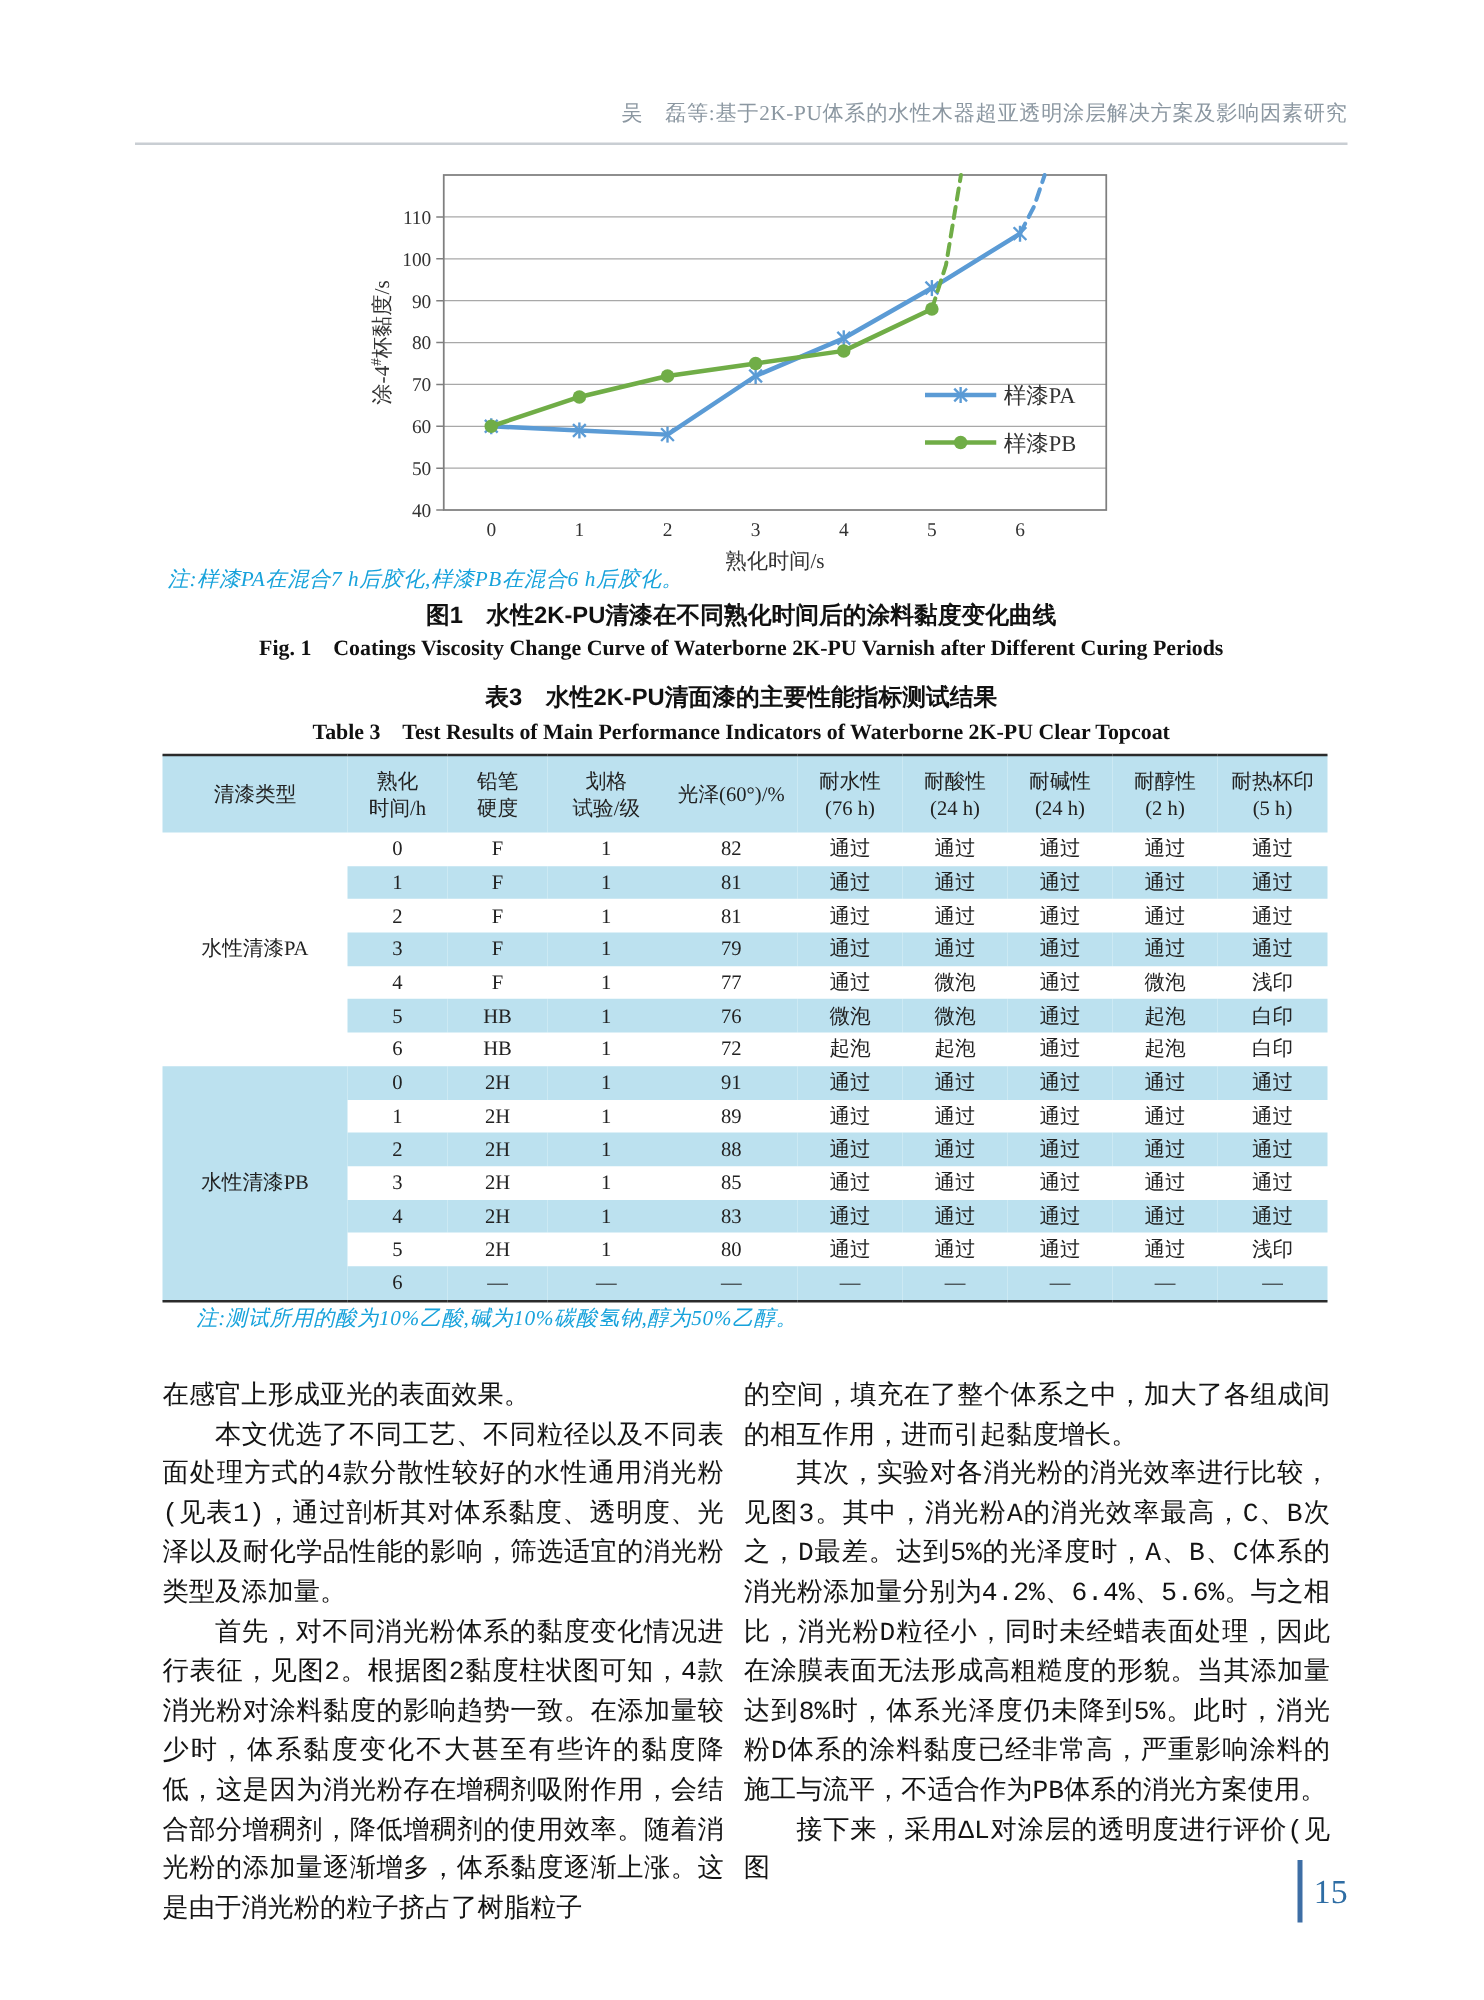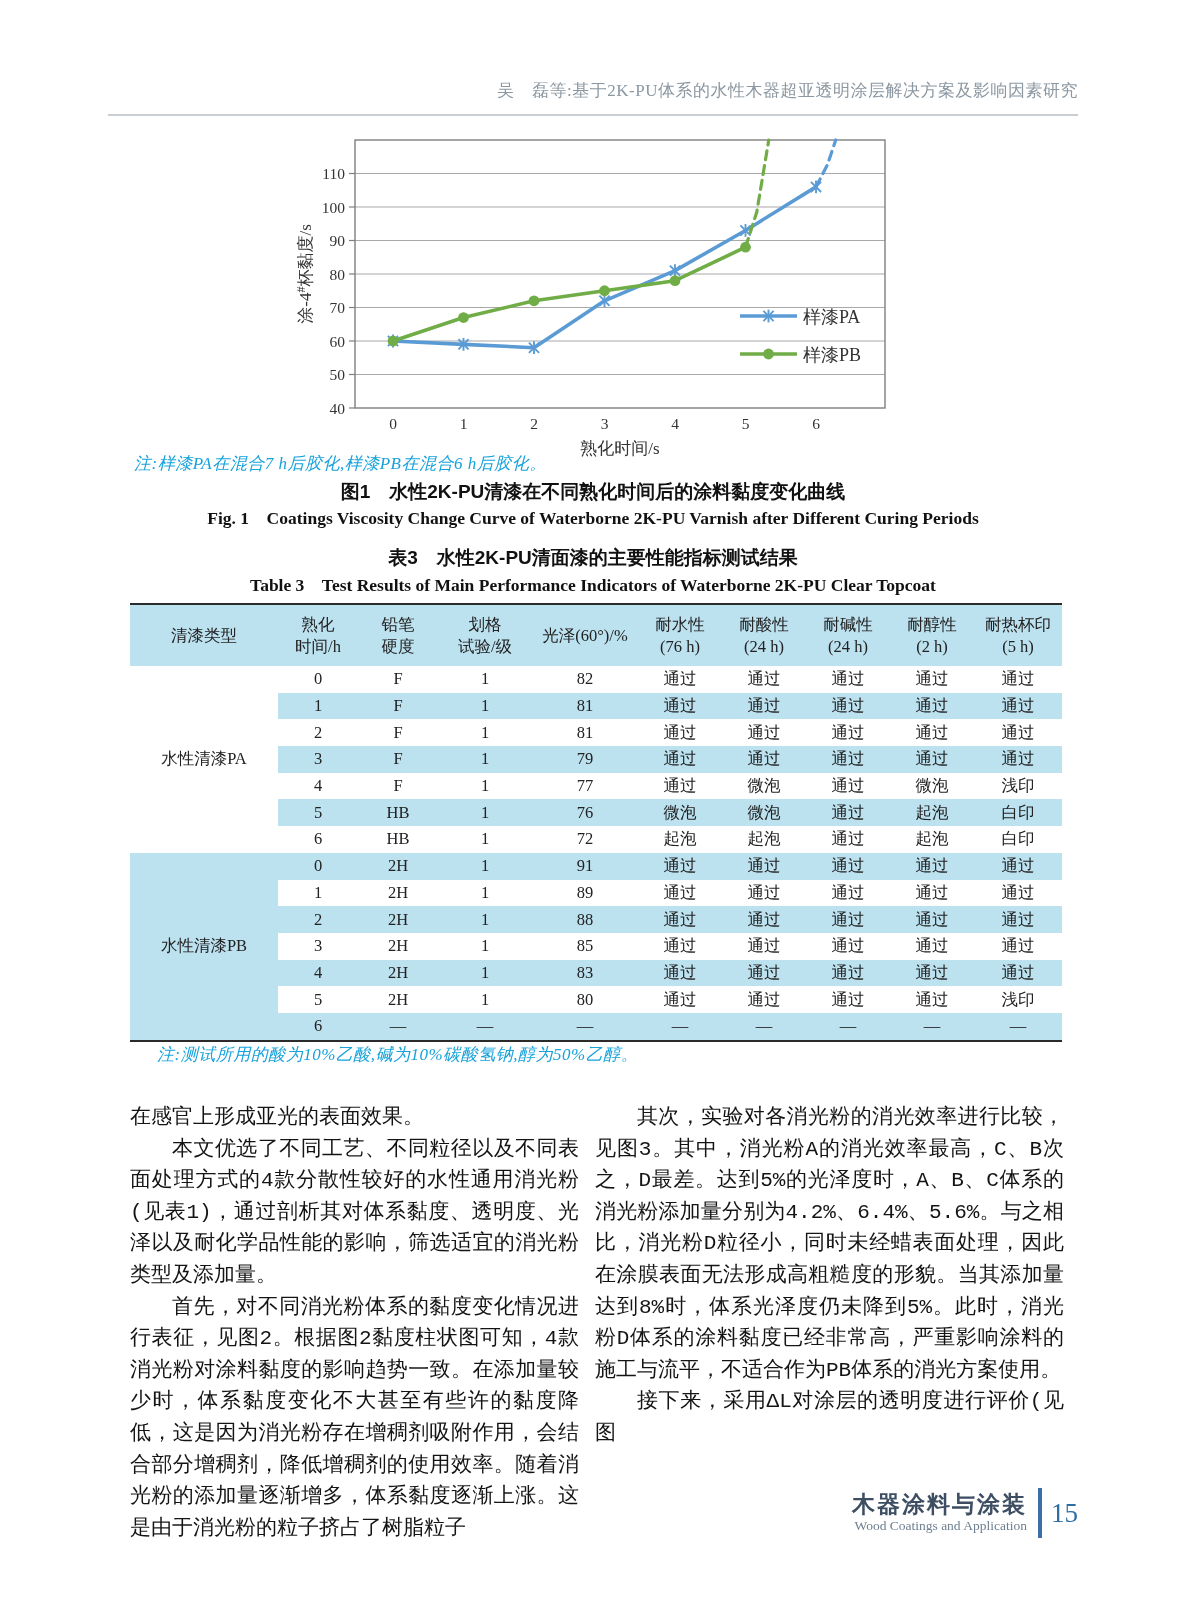--- a/index.html
+++ b/index.html
@@ -365,27 +365,24 @@
 
   <div class="note-table">注:测试所用的酸为10%乙酸,碱为10%碳酸氢钠,醇为50%乙醇。</div>
 
   <div class="bodycols">
     <div class="col col-left" id="col-left">
         <p class="noindent">在感官上形成亚光的表面效果。</p>
         <p>本文优选了不同工艺、不同粒径以及不同表面处理方式的4款分散性较好的水性通用消光粉(见表1)，通过剖析其对体系黏度、透明度、光泽以及耐化学品性能的影响，筛选适宜的消光粉类型及添加量。</p>
         <p>首先，对不同消光粉体系的黏度变化情况进行表征，见图2。根据图2黏度柱状图可知，4款消光粉对涂料黏度的影响趋势一致。在添加量较少时，体系黏度变化不大甚至有些许的黏度降低，这是因为消光粉存在增稠剂吸附作用，会结合部分增稠剂，降低增稠剂的使用效率。随着消光粉的添加量逐渐增多，体系黏度逐渐上涨。这是由于消光粉的粒子挤占了树脂粒子</p>
       </div>
     <div class="col col-right" id="col-right">
+        <p class="noindent">的空间，填充在了整个体系之中，加大了各组成间的相互作用，进而引起黏度增长。</p>
         <p>其次，实验对各消光粉的消光效率进行比较，见图3。其中，消光粉A的消光效率最高，C、B次之，D最差。达到5%的光泽度时，A、B、C体系的消光粉添加量分别为4.2%、6.4%、5.6%。与之相比，消光粉D粒径小，同时未经蜡表面处理，因此在涂膜表面无法形成高粗糙度的形貌。当其添加量达到8%时，体系光泽度仍未降到5%。此时，消光粉D体系的涂料黏度已经非常高，严重影响涂料的施工与流平，不适合作为PB体系的消光方案使用。</p>
         <p>接下来，采用ΔL对涂层的透明度进行评价(见图</p>
       </div>
   </div>
 
   <div class="footer">
-    <div class="f-txt">
-      <div class="f-cn">木器涂料与涂装</div>
-      <div class="f-en">Wood Coatings and Application</div>
-    </div>
     <div class="f-bar"></div>
     <div class="f-num">15</div>
   </div>
 
 </div>
 
 </body></html>

